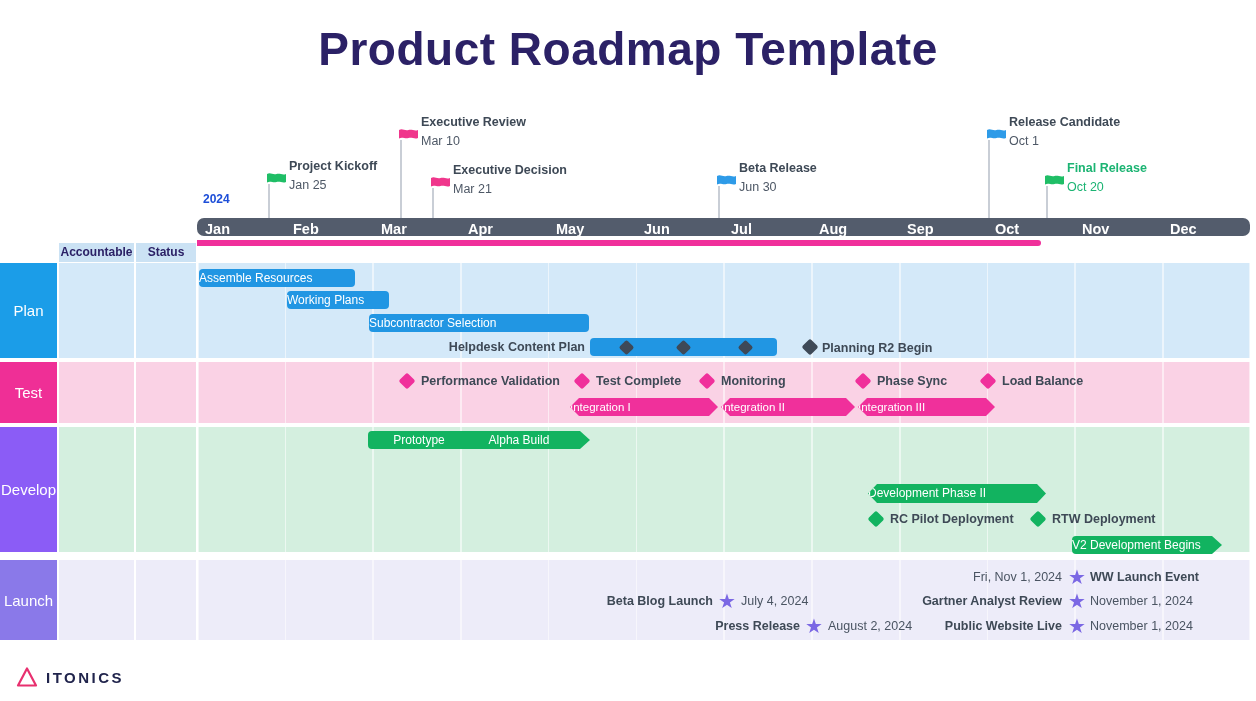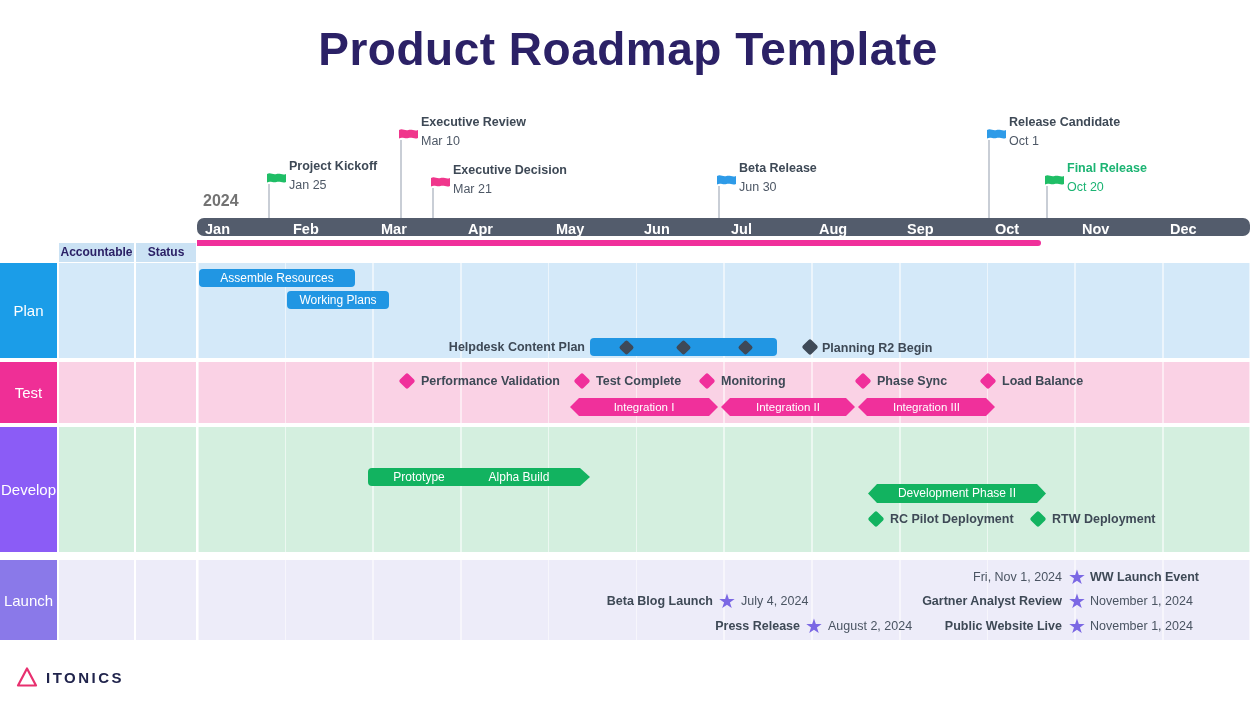--- a/index.html
+++ b/index.html
@@ -1,44 +1,44 @@
 <!DOCTYPE html>
 <html><head>
 <meta charset="utf-8">
 <style>
   html,body{margin:0;padding:0;background:#fff;}
   .stage{position:relative;width:1256px;height:701px;background:#ffffff;
          font-family:"Liberation Sans",sans-serif;overflow:hidden;}
   .title{position:absolute;top:22px;left:0;width:100%;text-align:center;
          font-size:46px;font-weight:700;color:#2b2166;letter-spacing:.5px;}
-  .year{position:absolute;left:203px;top:192px;font-size:16px;font-weight:700;color:#737373;}
+  .year{position:absolute;left:203px;top:192px;font-size:12px;font-weight:700;color:#1d4ed8;}
   
   .month-bar{position:absolute;left:197px;top:218px;width:1053px;height:18px;
              background:#535c6c;border-radius:7px;}
   .month{position:absolute;top:3px;font-size:14.5px;font-weight:700;color:#ffffff;white-space:nowrap;}
   .pink-stripe{position:absolute;left:197px;top:240px;width:844px;height:6px;
                background:#f0309b;border-radius:0 3px 3px 0;}
   
   .hdr{position:absolute;top:243px;height:19px;background:#cbe2f4;color:#2b2166;
        font-weight:700;font-size:12px;text-align:center;line-height:19px;}
   
   .lane-label{position:absolute;left:0;width:57px;color:#fff;font-weight:400;font-size:15px;
               display:flex;align-items:center;justify-content:center;}
   .cell{position:absolute;}
   .tl{position:absolute;left:198px;width:1052px;
       background-image:repeating-linear-gradient(90deg,rgba(255,255,255,.55) 0 1.5px,transparent 1.5px 87.75px);
       background-position:-1px 0;}
   .bg-plan{background-color:#d4e9f9;}  .bg-test{background-color:#fad2e5;}
   .bg-dev{background-color:#d4efdf;}   .bg-launch{background-color:#edecf9;}
   
   .bar{position:absolute;height:18px;border-radius:4px;color:#fff;font-size:12px;
-       line-height:18px;text-align:center;white-space:nowrap;}
+       line-height:18px;white-space:nowrap;}
   .b-blue{background:#2196e3;} .b-pink{background:#f0309b;} .b-green{background:#12b360;}
   .arrow2{clip-path:polygon(9px 0,calc(100% - 9px) 0,100% 50%,calc(100% - 9px) 100%,9px 100%,0 50%);border-radius:0;}
-  .arrowR{clip-path:polygon(0 0,calc(100% - 10px) 0,100% 50%,calc(100% - 10px) 100%,0 100%);border-radius:4px 0 0 4px;margin-top:37px;}
+  .arrowR{clip-path:polygon(0 0,calc(100% - 10px) 0,100% 50%,calc(100% - 10px) 100%,0 100%);border-radius:4px 0 0 4px;}
   .bar-int{font-size:11.5px;}
   .bar-span{position:absolute;top:0;transform:translateX(-50%);}
   
   .dm{position:absolute;width:12px;height:12px;border-radius:2px;transform:rotate(45deg);}
   .dm-s{width:11px;height:11px;}
   .dm-dark{background:#3e4957;} .dm-pink{background:#f0309b;} .dm-green{background:#12b360;}
   .lbl{position:absolute;font-size:12.5px;font-weight:700;color:#3e4956;white-space:nowrap;line-height:14px;}
   .lbl-reg{font-weight:400;color:#4a5462;}
   .star{position:absolute;color:#7b68e4;font-size:20px;line-height:20px;transform:translate(-50%,-50%);}
   
@@ -126,20 +126,21 @@
 
   <div class="hdr" style="left:59px;width:75px">Accountable</div>
   <div class="hdr" style="left:136px;width:60px">Status</div>
 
   <div class="lane-label" style="top:263px;height:95px;background:#1b9de8">Plan</div>
   <div class="cell bg-plan" style="left:59px;top:263px;width:75px;height:95px"></div>
   <div class="cell bg-plan" style="left:136px;top:263px;width:60px;height:95px"></div>
   <div class="tl bg-plan" style="top:263px;height:95px">
     <div class="bar b-blue" style="left:1px;top:6px;width:156px">Assemble Resources</div>
     <div class="bar b-blue" style="left:89px;top:28px;width:102px">Working Plans</div>
+    <div class="bar b-blue" style="left:171px;top:51px;width:220px">Subcontractor Selection</div>
     <div class="lbl" style="right:665px;top:77px">Helpdesk Content Plan</div>
     <div class="bar b-blue" style="left:392px;top:75px;width:187px">
       <span class="dm dm-s dm-dark" style="left:31px;top:3.5px"></span>
       <span class="dm dm-s dm-dark" style="left:88px;top:3.5px"></span>
       <span class="dm dm-s dm-dark" style="left:150px;top:3.5px"></span>
     </div>
     <span class="dm dm-dark" style="left:606px;top:78px"></span>
     <div class="lbl" style="left:624px;top:78px">Planning R2 Begin</div>
   </div>
 

